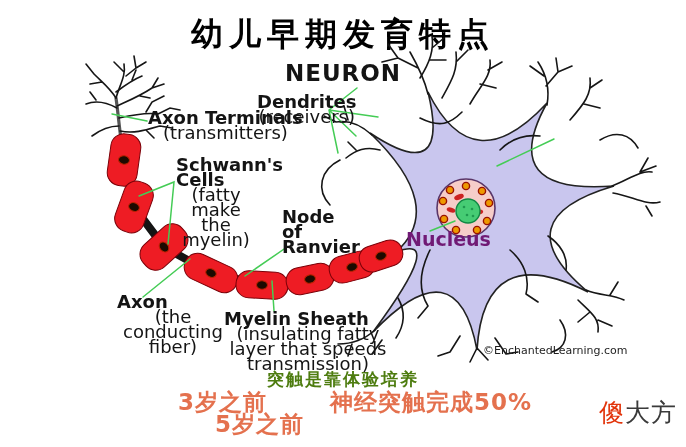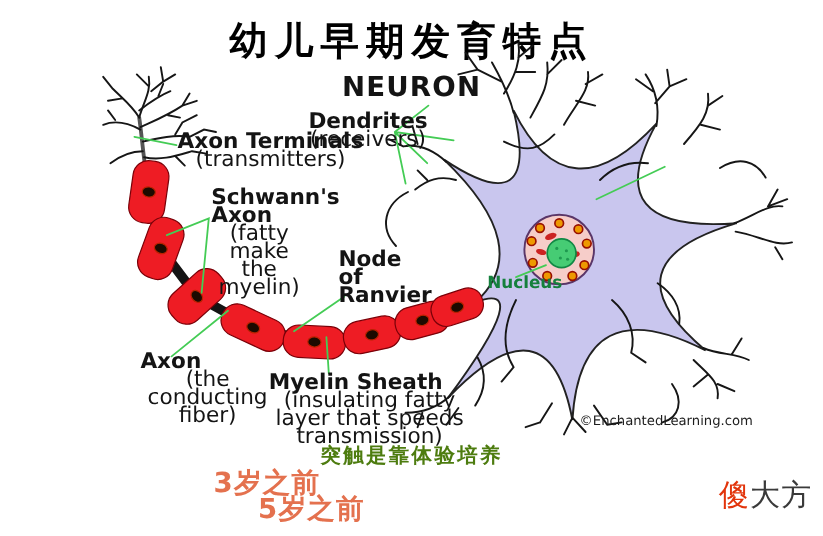--- a/index.html
+++ b/index.html
@@ -7,21 +7,21 @@
          font-family:"DejaVu Sans","Liberation Sans",sans-serif;}
   .title{position:absolute;left:0;right:0;top:13px;text-align:center;
          color:#000000;font-size:32px;font-weight:bold;letter-spacing:6px;}
   .neuron-heading{position:absolute;left:0;right:0;top:60px;text-align:center;
          color:#141414;font-size:23px;font-weight:bold;letter-spacing:1px;}
   svg.art{position:absolute;left:0;top:0;}
   .lbl{position:absolute;color:#141414;font-size:18px;line-height:15px;}
   .lbl .name{font-weight:bold;display:block;}
   .lbl .desc{display:block;text-align:center;}
   .w80{width:80px;} .w62{width:64px;} .w110{width:112px;} .w160{width:168px;} .w46{width:46px;}
-  .nucleus-lbl{position:absolute;left:406px;top:228px;font-weight:bold;font-size:14px;color:#15803d;}
+  .nucleus-lbl{position:absolute;left:406px;top:228px;font-weight:bold;font-size:19px;color:#701a75;}
   .copyright{position:absolute;left:483px;top:344px;font-size:11px;color:#1d1d1d;letter-spacing:0px;}
   .cap1{position:absolute;left:0;right:0;top:368px;text-align:center;
         color:#4d7c0f;font-size:17px;font-weight:bold;letter-spacing:2px;}
   .cap-age{position:absolute;left:178px;color:#e4714e;font-size:23px;font-weight:bold;letter-spacing:1px;}
   .cap-fact{position:absolute;left:330px;color:#e4714e;font-size:23px;font-weight:bold;letter-spacing:1px;}
   .r1{top:387px;text-align:center;} .r2{top:409px;margin-left:37px;}
   .watermark{position:absolute;left:599px;top:396px;font-size:25px;font-weight:500;letter-spacing:1px;}
   .wm-first{color:#e2340b;} .wm-rest{color:#3a3a3a;}
 </style>
 </head>
@@ -155,21 +155,21 @@
     <span class="name">Dendrites</span>
     <span class="desc">(receivers)</span>
   </div>
 
   <div class="lbl" style="left:148px;top:110px;">
     <span class="name">Axon Terminals</span>
     <span class="desc">(transmitters)</span>
   </div>
 
   <div class="lbl" style="left:176px;top:157px;">
-    <span class="name w80">Schwann's Axon</span>
+    <span class="name w80">Schwann's Cells</span>
     <span class="desc w80">(fatty make the myelin)</span>
   </div>
 
   <div class="lbl" style="left:282px;top:209px;">
     <span class="name w62">Node of Ranvier</span>
   </div>
 
   <div class="lbl" style="left:224px;top:311px;">
     <span class="name">Myelin Sheath</span>
     <span class="desc w160">(insulating fatty layer that speeds transmission)</span>
@@ -180,19 +180,20 @@
     <span class="desc w110">(the conducting fiber)</span>
   </div>
 
 
   <div class="nucleus-lbl">Nucleus</div>
 
   <div class="copyright">©EnchantedLearning.com</div>
 
   <div class="cap1">突触是靠体验培养</div>
   <span class="cap-age r1">3岁之前</span>
+  <span class="cap-fact r1">神经突触完成50%</span>
   <span class="cap-age r2">5岁之前</span>
 
   <div class="watermark">
     <span class="wm-first">傻</span><span class="wm-rest">大方</span>
   </div>
 
 </div>
 
 </body></html>

